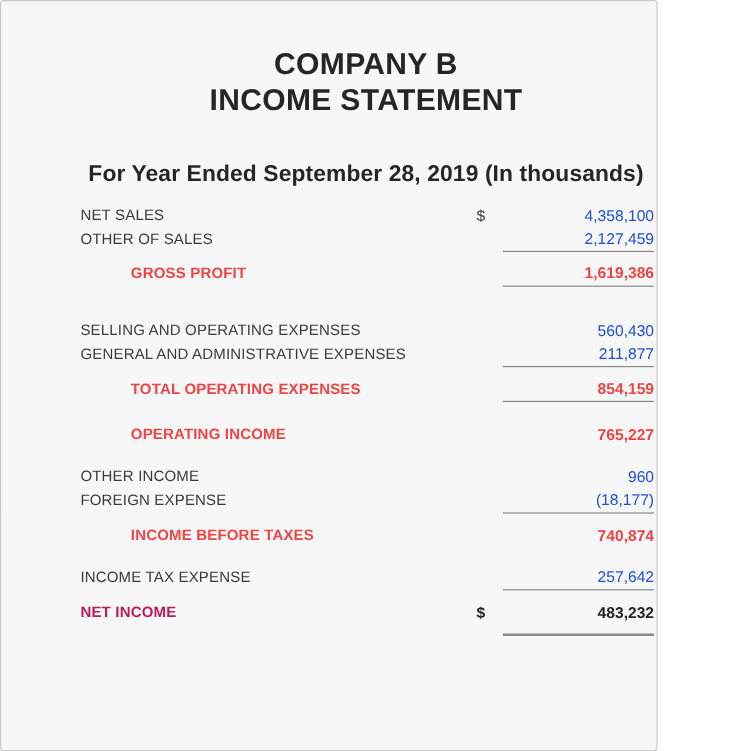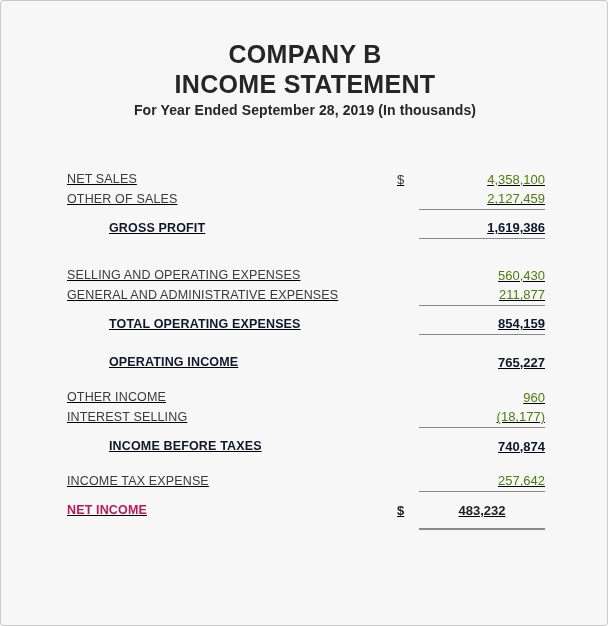--- a/index.html
+++ b/index.html
@@ -6,21 +6,21 @@
   html, body {
     margin: 0;
     padding: 0;
     background: #ffffff;
   }
   body {
     font-family: "Liberation Sans", sans-serif;
   }
   .page {
     position: relative;
-    width: 608px;
+    width: 548px;
     height: 626px;
     box-sizing: border-box;
     background: #f7f7f7;
     border: 1px solid #c9c9c9;
     border-radius: 3px;
     overflow: hidden;
   }
   .doc {
     position: absolute;
     left: 0;
@@ -35,22 +35,22 @@
     padding-top: 38px;
   }
   .title-line {
     font-size: 25px;
     font-weight: bold;
     letter-spacing: 0.3px;
     color: #262626;
     line-height: 30px;
   }
   .subtitle {
-    margin-top: 3px;
-    font-size: 14px;
+    margin-top: 36px;
+    font-size: 19px;
     font-weight: bold;
     color: #262626;
     letter-spacing: 0.1px;
   }
 
   
   .statement {
     position: absolute;
     left: 66px;
     top: 168px;
@@ -62,47 +62,47 @@
     table-layout: fixed;
   }
   table.lines td {
     padding: 0;
     vertical-align: middle;
   }
   .col-label   { width: 330px; }
   .col-dollar  { width: 22px; }
   .col-amount  { width: 126px; }
 
-  .row-h { height: 20px; text-decoration: underline; }
+  .row-h { height: 20px; }
 
   .label {
     font-size: 12.5px;
     color: #3a3a3a;
     letter-spacing: 0.15px;
     white-space: nowrap;
   }
   .amount {
     font-size: 13px;
-    color: #4d7c0f;
+    color: #1d4ed8;
     text-align: right;
     white-space: nowrap;
     padding-right: 1px;
   }
   .dollar {
     font-size: 13px;
     color: #3a3a3a;
     text-align: left;
   }
 
   
   tr.total .label,
   tr.total .amount,
   tr.total .dollar {
     font-weight: bold;
-    color: #0f172a;
+    color: #ef4444;
   }
   tr.total .label {
     padding-left: 42px;
   }
 
   
   td.amount.rule-top {
     border-top: 1px solid #8a8a8a;
   }
   td.amount.rule-double {
@@ -221,21 +221,21 @@
 
           <tr class="row-h">
             <td class="label">OTHER INCOME</td>
             <td class="dollar"></td>
             <td class="amount">960</td>
           </tr>
 
 
 
           <tr class="row-h">
-            <td class="label">INTEREST SELLING</td>
+            <td class="label">FOREIGN EXPENSE</td>
             <td class="dollar"></td>
             <td class="amount">(18,177)</td>
           </tr>
 
           <tr class="spacer-sm">
             <td></td>
               <td></td>
             <td class="amount rule-top"></td>
           </tr>
 
@@ -259,21 +259,21 @@
 
           <tr class="spacer-sm">
             <td></td>
               <td></td>
             <td class="amount rule-top"></td>
           </tr>
 
           <tr class="row-h">
             <td class="label" style="font-weight:bold;color:#be185d;">NET INCOME</td>
             <td class="dollar" style="font-weight:bold;color:#1f1f1f;">$</td>
-            <td class="amount" style="font-weight:bold;color:#1f1f1f;text-align:center;">483,232</td>
+            <td class="amount" style="font-weight:bold;color:#1f1f1f;">483,232</td>
           </tr>
 
           <tr class="spacer-sm">
             <td></td>
               <td></td>
             <td class="amount rule-double"></td>
           </tr>
 
         </tbody>
       </table>

